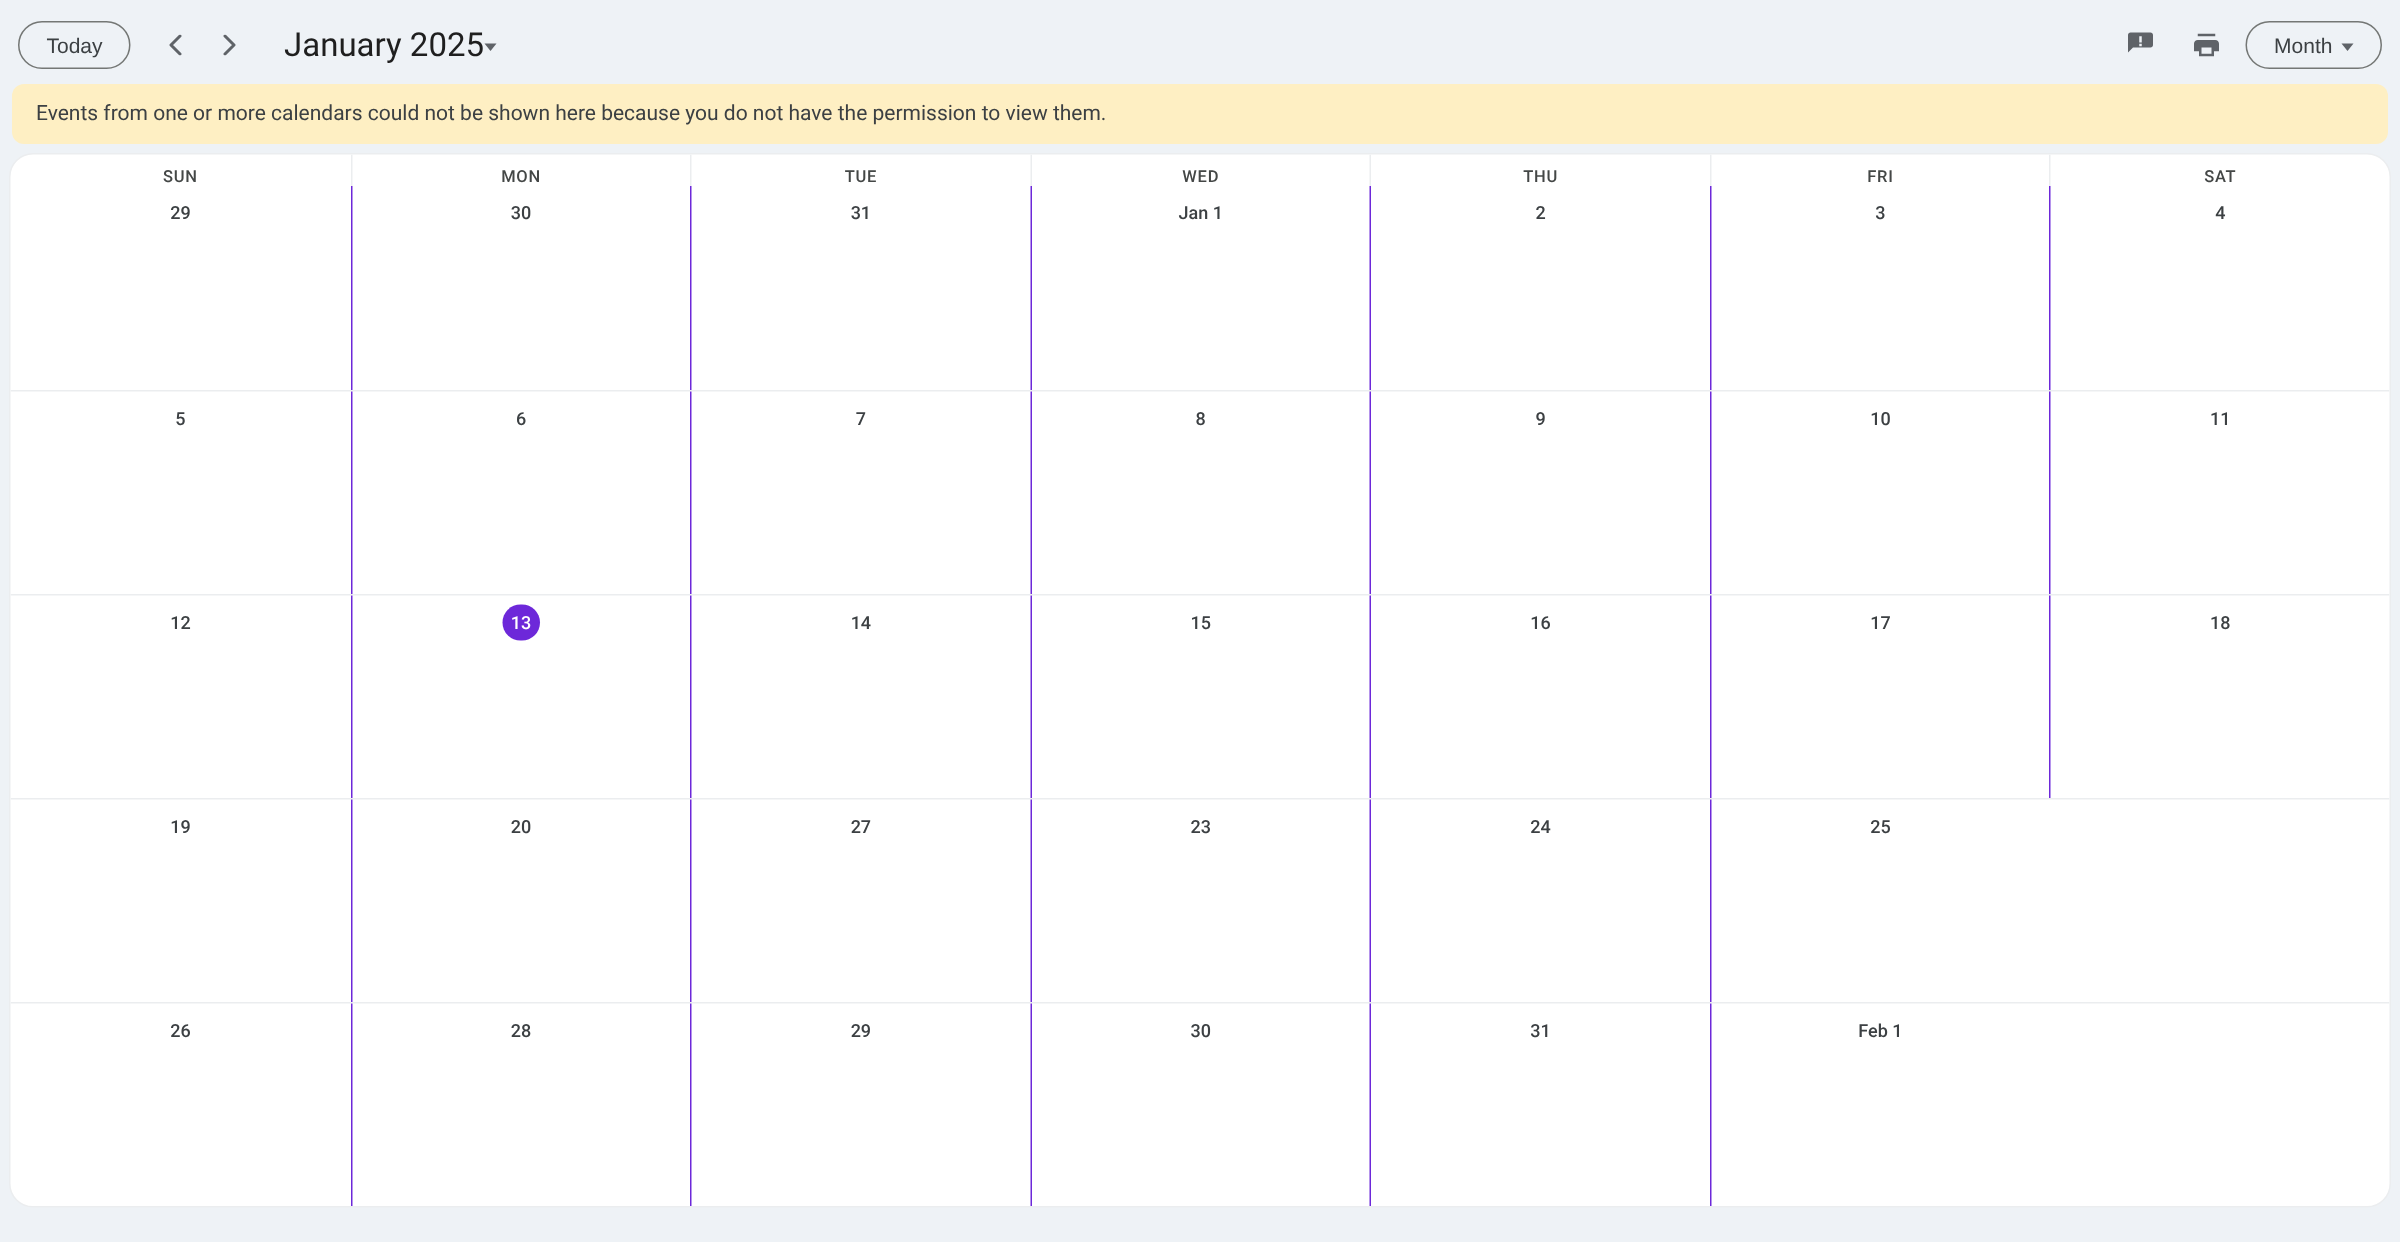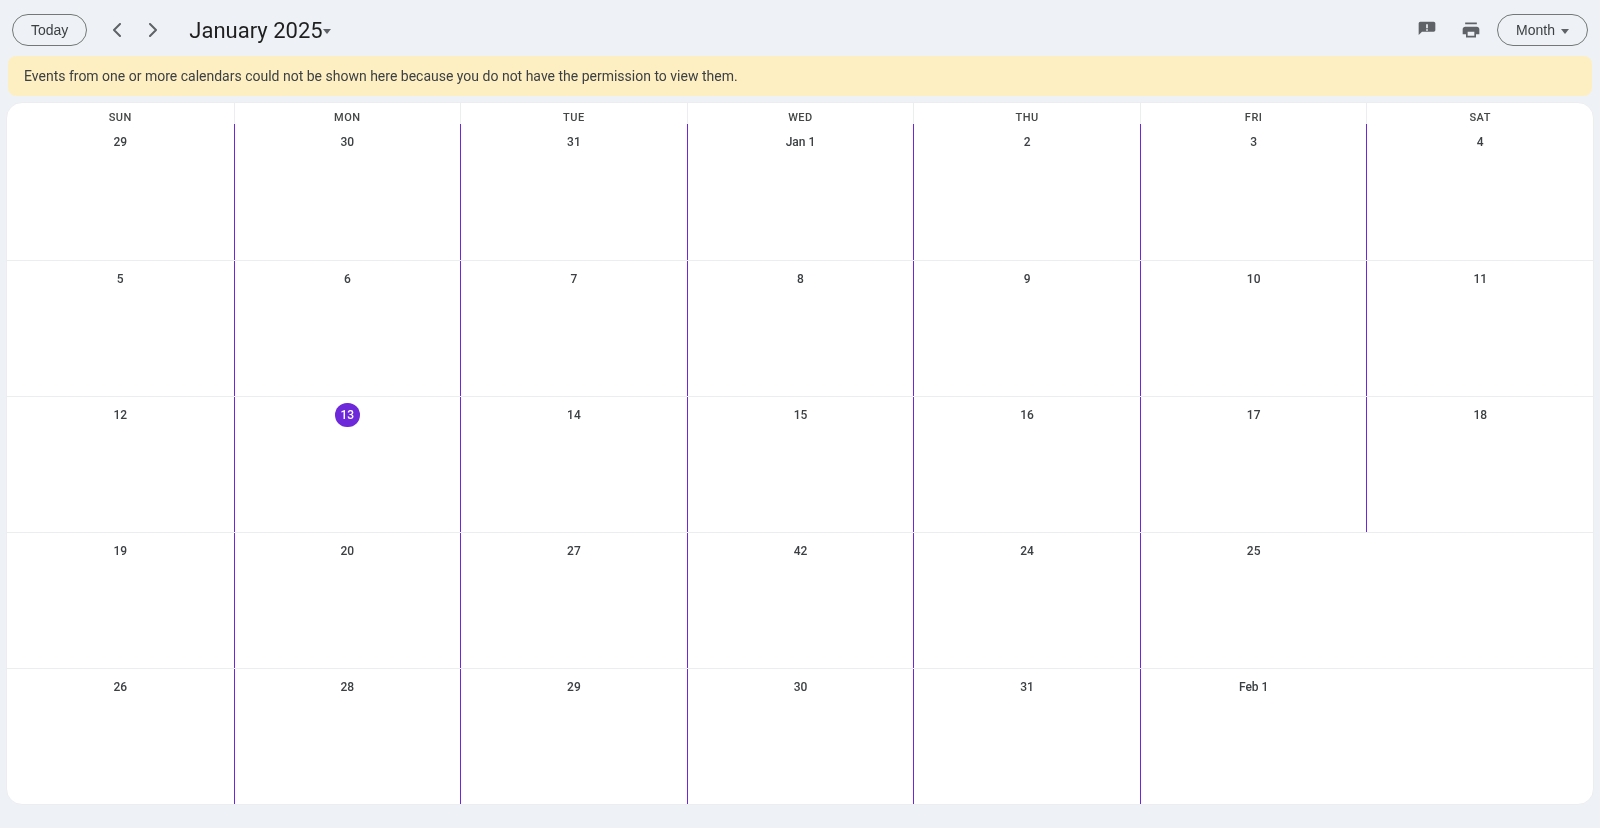--- a/index.html
+++ b/index.html
@@ -220,21 +220,21 @@
         <div class="daycell"><span class="daynum">14</span></div>
         <div class="daycell"><span class="daynum">15</span></div>
         <div class="daycell"><span class="daynum">16</span></div>
         <div class="daycell"><span class="daynum">17</span></div>
         <div class="daycell"><span class="daynum">18</span></div>
       </div>
       <div class="week">
         <div class="daycell"><span class="daynum">19</span></div>
         <div class="daycell"><span class="daynum">20</span></div>
         <div class="daycell"><span class="daynum">27</span></div>
-        <div class="daycell"><span class="daynum">42</span></div>
+        <div class="daycell"><span class="daynum">23</span></div>
         <div class="daycell"><span class="daynum">24</span></div>
         <div class="daycell"><span class="daynum">25</span></div>
       </div>
       <div class="week">
         <div class="daycell"><span class="daynum">26</span></div>
         <div class="daycell"><span class="daynum">28</span></div>
         <div class="daycell"><span class="daynum">29</span></div>
         <div class="daycell"><span class="daynum">30</span></div>
         <div class="daycell"><span class="daynum">31</span></div>
         <div class="daycell"><span class="daynum">Feb 1</span></div>

